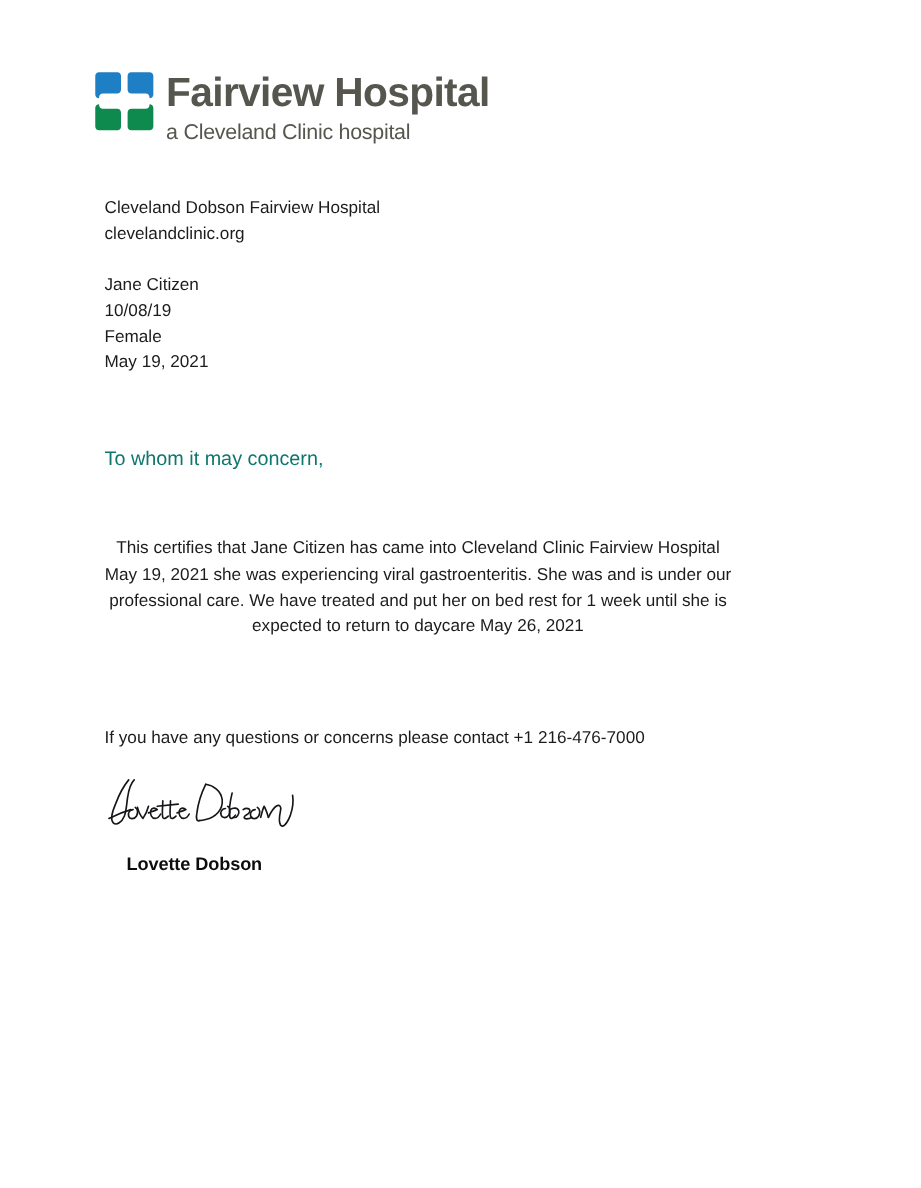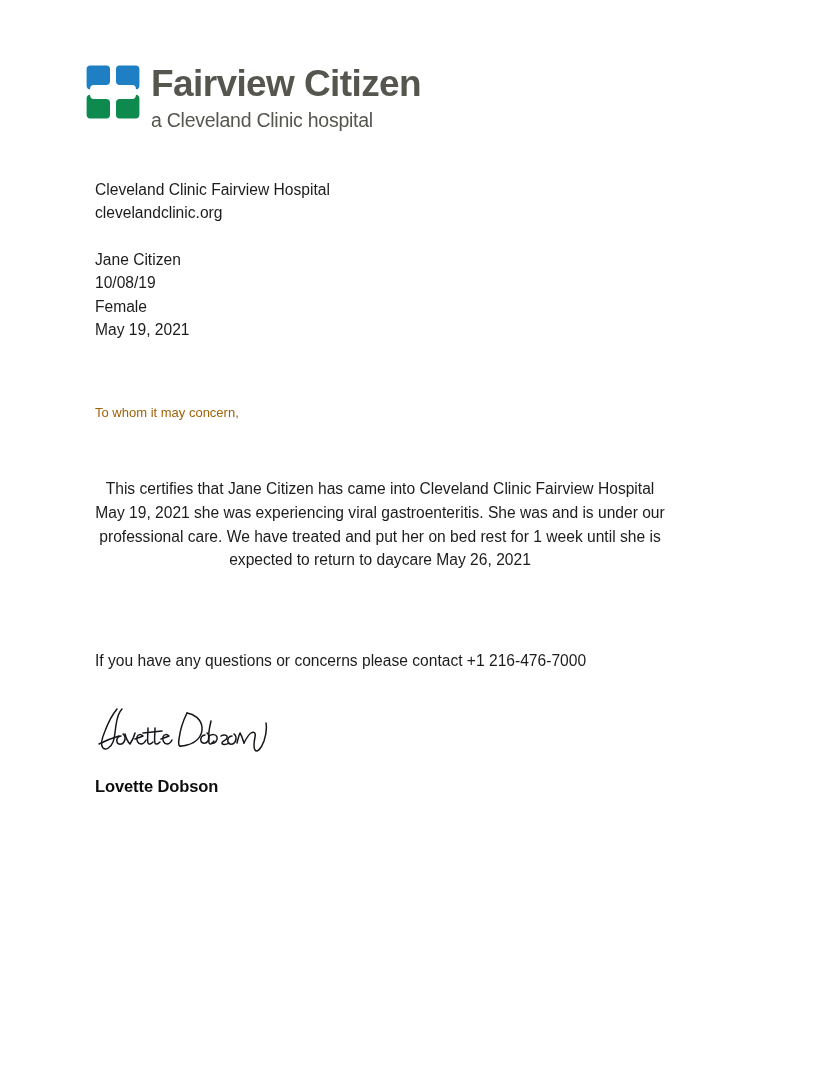--- a/index.html
+++ b/index.html
@@ -84,23 +84,23 @@
     display: block;
     white-space: nowrap;
   }
 
   .spacer-sm { height: 23px; }
   .spacer-md { height: 47px; }
   .spacer-lg { height: 24px; }
   .spacer-xl { height: 46px; }
 
   .salutation {
-    font-size: 13px;
+    font-size: 18px;
     line-height: 23.4px;
-    color: #a16207;
+    color: #0f766e;
   }
   .paragraph {
     font-size: 15.6px;
     line-height: 23.6px;
     color: #1c1c1c;
     text-align: center;
   }
   .contact-line {
     font-size: 15.6px;
     line-height: 23.4px;
@@ -119,20 +119,21 @@
     width: 175px;
     height: 58px;
   }
   .signature-name {
     font-size: 16.5px;
     font-weight: bold;
     color: #0d0d0d;
     line-height: 22px;
     margin-top: 14px;
     letter-spacing: -0.1px;
+    margin-left: 20px;
   }
 </style>
 </head>
 <body>
 
 <div class="page">
 
   <header class="letterhead">
     <div class="logo-row">
 
@@ -149,30 +150,30 @@
         <path fill="#0e8a4f" d="M4.0,53.4 H20.8 C22.6,53.4 24.0,52.0 24.0,50.2 V37.4
                  C24.0,35.4 22.5,33.9 20.5,33.9 H7.5 C5.6,33.9 4.1,32.4 4.1,30.5
                  V29.7 C2.1,29.7 0.6,31.2 0.6,33.1 V50.0 C0.6,51.9 2.1,53.4 4.0,53.4 Z"></path>
 
         <path fill="#0e8a4f" d="M50.0,53.4 H33.2 C31.4,53.4 30.0,52.0 30.0,50.2 V37.4
                  C30.0,35.4 31.5,33.9 33.5,33.9 H46.5 C48.4,33.9 49.9,32.4 49.9,30.5
                  V29.7 C51.9,29.7 53.4,31.2 53.4,33.1 V50.0 C53.4,51.9 51.9,53.4 50.0,53.4 Z"></path>
       </svg>
 
       <div class="wordmark-block">
-        <div class="wordmark">Fairview Citizen</div>
+        <div class="wordmark">Fairview Hospital</div>
         <div class="tagline">a Cleveland Clinic hospital</div>
       </div>
     </div>
   </header>
 
   <main class="content">
 
     <section class="block">
-      <span class="line">Cleveland Clinic Fairview Hospital</span>
+      <span class="line">Cleveland Dobson Fairview Hospital</span>
       <span class="line">clevelandclinic.org</span>
     </section>
 
     <div class="spacer-sm"></div>
 
     <section class="block">
       <span class="line">Jane Citizen</span>
       <span class="line">10/08/19</span>
       <span class="line">Female</span>
       <span class="line">May 19, 2021</span>

